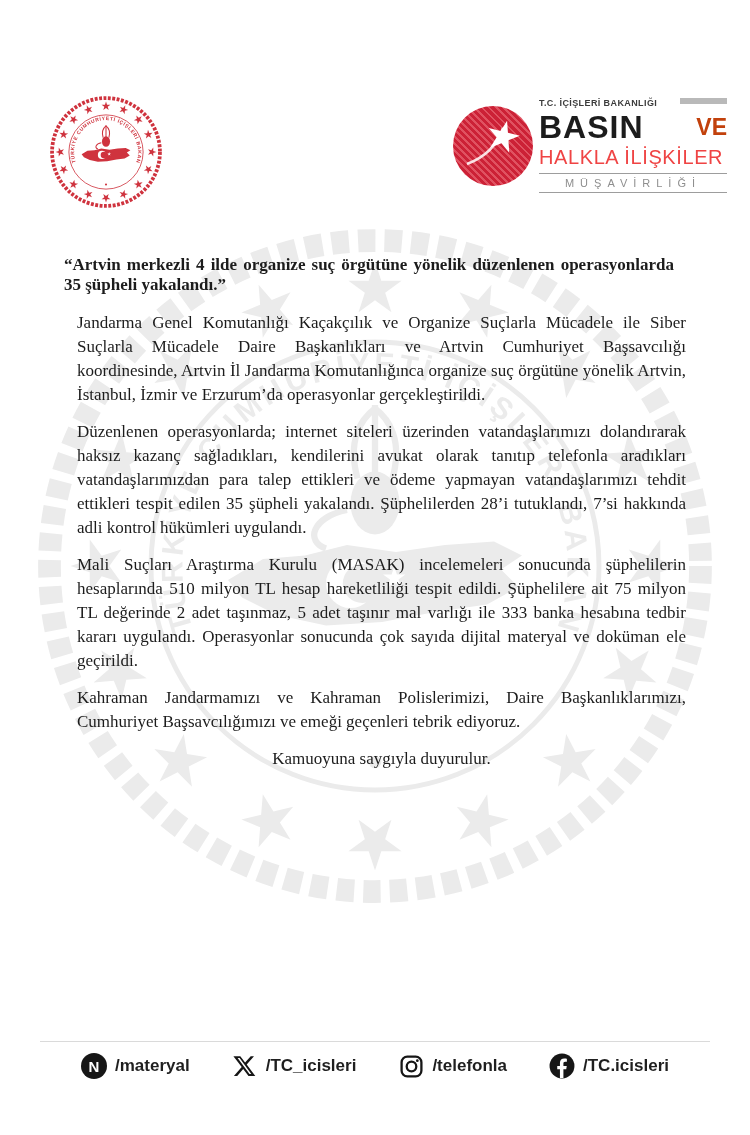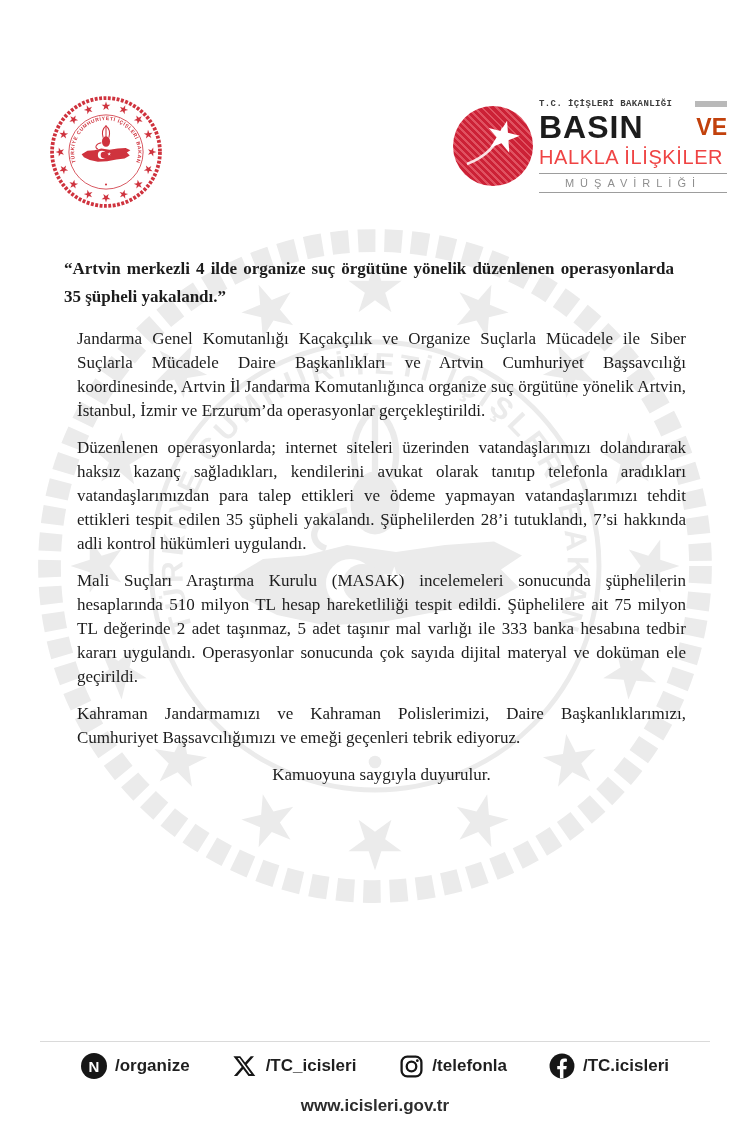--- a/index.html
+++ b/index.html
@@ -13,35 +13,35 @@
   .watermark{position:absolute;left:25px;top:216px;width:700px;height:700px;color:#ebebeb;pointer-events:none;}
   
   .brand{position:absolute;left:453px;top:98px;width:274px;height:104px;font-family:"Liberation Sans","DejaVu Sans",sans-serif;}
   .brand-globe{
     position:absolute;left:0;top:8px;width:80px;height:80px;border-radius:50%;
     background:repeating-linear-gradient(45deg,#e05261 0 2px,#cc2136 2px 5px);
     overflow:hidden;
   }
   .brand-globe svg{position:absolute;left:0;top:0;width:80px;height:80px;}
   .brand-text{position:absolute;left:86px;top:0;width:188px;}
-  .brand-top{display:flex;align-items:center;gap:23px;height:12px;font-family:Liberation Mono, monospace;}
+  .brand-top{display:flex;gap:23px;height:12px;}
   .brand-top .small-title{font-size:9px;font-weight:bold;letter-spacing:.4px;color:#3c3c3c;white-space:nowrap;}
   .gray-bar{flex:1 1 auto;height:6px;background:#b9b9b9;}
   .brand-line1{display:flex;justify-content:space-between;align-items:center;margin-top:1px;}
   .brand-line1 .big{font-size:32px;font-weight:800;color:#1c1c1c;letter-spacing:1px;line-height:1.05;}
   .brand-line1 .ve{font-size:23px;font-weight:800;color:#c2410c;}
   .brand-line2{font-size:20px;font-weight:400;color:#ef4444;letter-spacing:.6px;margin-top:1px;white-space:nowrap;}
   .brand-line3{
     margin-top:4px;padding:3px 0;border-top:1.5px solid #9d9d9d;border-bottom:1.5px solid #9d9d9d;
     font-size:11px;color:#8e8e8e;letter-spacing:6px;text-align:center;font-weight:400;white-space:nowrap;
   }
   
   .content{position:absolute;left:64px;top:255px;width:622px;color:#1c1c1c;}
   .content h1{
-    font-size:17px;line-height:28px;font-weight:bold;margin:0 12px 16px 0;text-align:justify;
+    font-size:17px;line-height:20px;font-weight:bold;margin:0 12px 16px 0;text-align:justify;
   }
   .content p{font-size:17px;line-height:24px;margin:0 0 13px 13px;text-align:justify;}
   .content p.closing{text-align:center;}
   
   .footer-divider{position:absolute;left:40px;right:40px;top:1041px;height:0;border-top:1.5px solid #dadada;}
   .social{
     position:absolute;left:0;top:1053px;width:750px;display:flex;justify-content:center;gap:42px;
     font-family:"Liberation Sans","DejaVu Sans",sans-serif;
   }
   .social-item{display:flex;align-items:center;gap:8px;}
@@ -150,21 +150,21 @@
     <p>Mali Suçları Araştırma Kurulu (MASAK) incelemeleri sonucunda şüphelilerin hesaplarında 510 milyon TL hesap hareketliliği tespit edildi. Şüphelilere ait 75 milyon TL değerinde 2 adet taşınmaz, 5 adet taşınır mal varlığı ile 333 banka hesabına tedbir kararı uygulandı. Operasyonlar sonucunda çok sayıda dijital materyal ve doküman ele geçirildi.</p>
     <p>Kahraman Jandarmamızı ve Kahraman Polislerimizi, Daire Başkanlıklarımızı, Cumhuriyet Başsavcılığımızı ve emeği geçenleri tebrik ediyoruz.</p>
     <p class="closing">Kamuoyuna saygıyla duyurulur.</p>
   </main>
 
   <div class="footer-divider"></div>
 
   <div class="social">
     <div class="social-item">
       <span class="icon badge-circle">N</span>
-      <span class="handle">/organize</span>
+      <span class="handle">/materyal</span>
     </div>
     <div class="social-item">
       <span class="icon">
         <svg viewBox="0 0 24 24" width="24" height="24" fill="#161616">
           <path d="M17.7 2.2h3.3l-7.3 8.4 8.6 11.4h-6.8l-5.3-6.9-6 6.9H.9l7.8-9L.4 2.2h6.9l4.8 6.3 5.6-6.3zm-1.2 17.8h1.8L6.6 4.1H4.6l11.9 15.9z"></path>
         </svg>
       </span>
       <span class="handle">/TC_icisleri</span>
     </div>
     <div class="social-item">
@@ -181,15 +181,14 @@
       <span class="icon">
         <svg viewBox="0 0 24 24" width="26" height="26">
           <circle cx="12" cy="12" r="11.5" fill="#161616"></circle>
           <path fill="#ffffff" d="M13.3 23v-8h2.6l.5-3.1h-3.1V9.6c0-.9.4-1.6 1.6-1.6h1.6V5.3c-.4-.1-1.4-.2-2.4-.2-2.4 0-4 1.4-4 4v2.8H7.6V15h2.5v8h3.2z"></path>
         </svg>
       </span>
       <span class="handle">/TC.icisleri</span>
     </div>
   </div>
 
-  <div class="website">www.icisleri.gov.tr</div>
 
 </div>
 
 </body></html>

